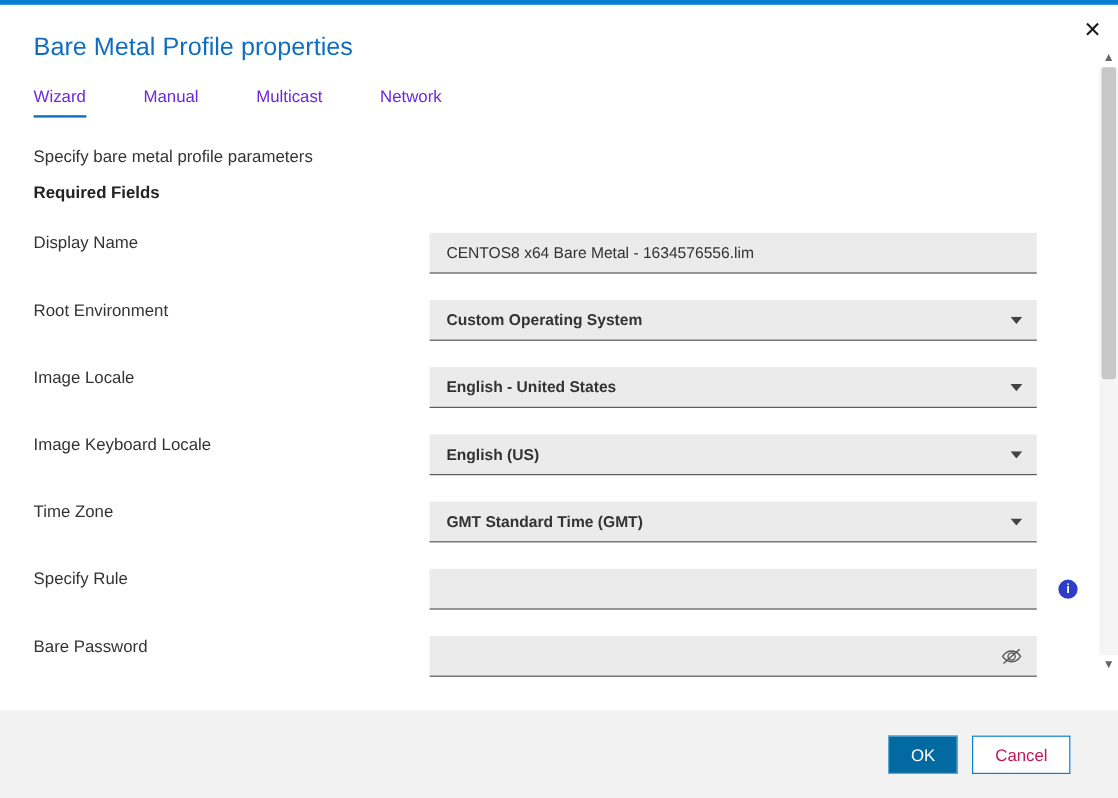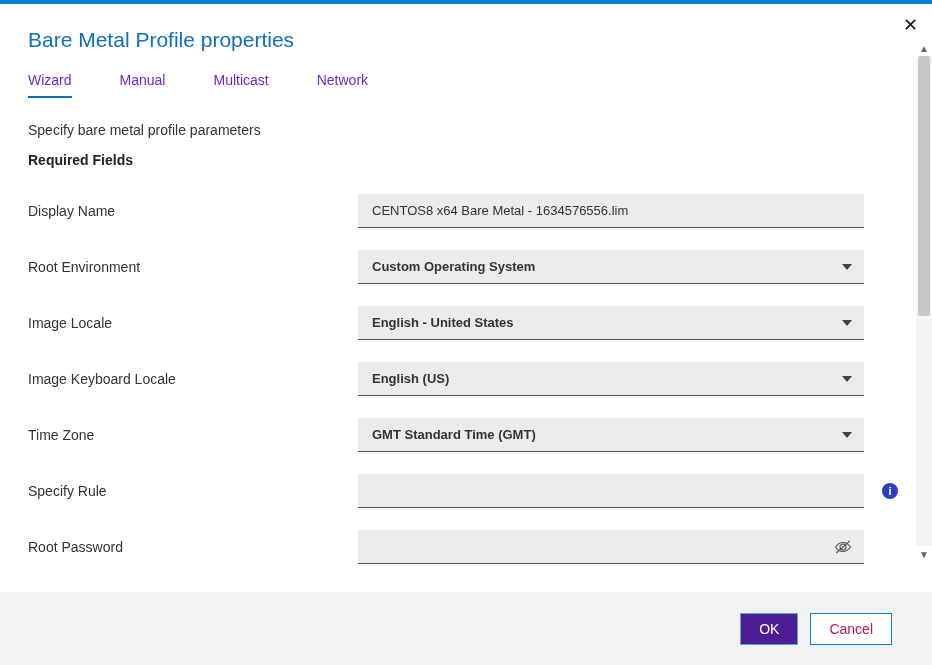--- a/index.html
+++ b/index.html
@@ -94,21 +94,20 @@
       margin-bottom: 14px;
     }
     .section-header {
       font-size: 14px;
       font-weight: bold;
       color: #222222;
       margin-bottom: 26px;
     }
     .form-row {
       display: flex;
-      align-items: center;
       margin-bottom: 22px;
       min-height: 34px;
     }
     .form-label {
       width: 330px;
       font-size: 14px;
       color: #333333;
     }
     .form-control-wrap {
       flex: 1;
@@ -174,21 +173,21 @@
     .btn {
       height: 32px;
       padding: 0 18px;
       font-size: 14px;
       cursor: pointer;
       background: #ffffff;
       border: 1px solid #0a7ed3;
       color: #be185d;
     }
     .btn.primary {
-      background: #4c1d95;
+      background: #0369a1;
       border: 1px solid #5ba6d8;
       color: #ffffff;
     }
   </style>
 </head>
 <body>
 
 <div class="top-bar"></div>
 
 <button class="close-btn">
@@ -266,21 +265,21 @@
 
   <div class="form-row">
     <div class="form-label">Specify Rule</div>
     <div class="form-control-wrap">
       <input type="text" class="form-control" value="" style="">
       <span class="info-badge">i</span>
     </div>
   </div>
 
   <div class="form-row">
-    <div class="form-label">Root Password</div>
+    <div class="form-label">Bare Password</div>
     <div class="form-control-wrap">
       <input type="password" class="form-control" value="" style="">
       <span class="eye-off">
         <svg viewBox="0 0 24 20">
           <path d="M12 4C6 4 2 10 2 10s4 6 10 6 10-6 10-6-4-6-10-6zm0 10a4 4 0 110-8 4 4 0 010 8z" fill="none" stroke="#555" stroke-width="1.5"></path>
           <line x1="3" y1="18" x2="21" y2="2" stroke="#555" stroke-width="1.5"></line>
         </svg>
       </span>
     </div>
   </div>

